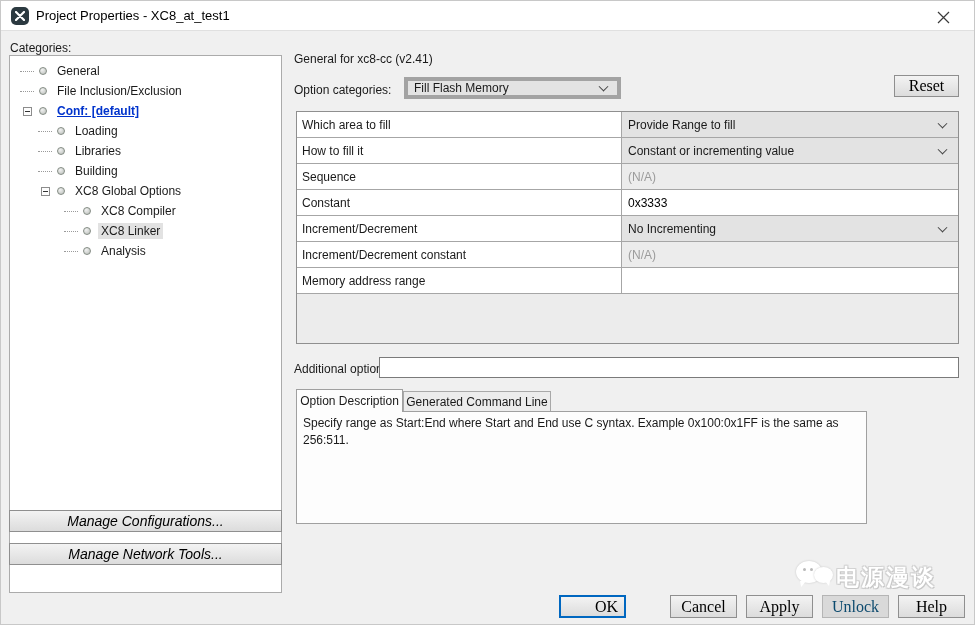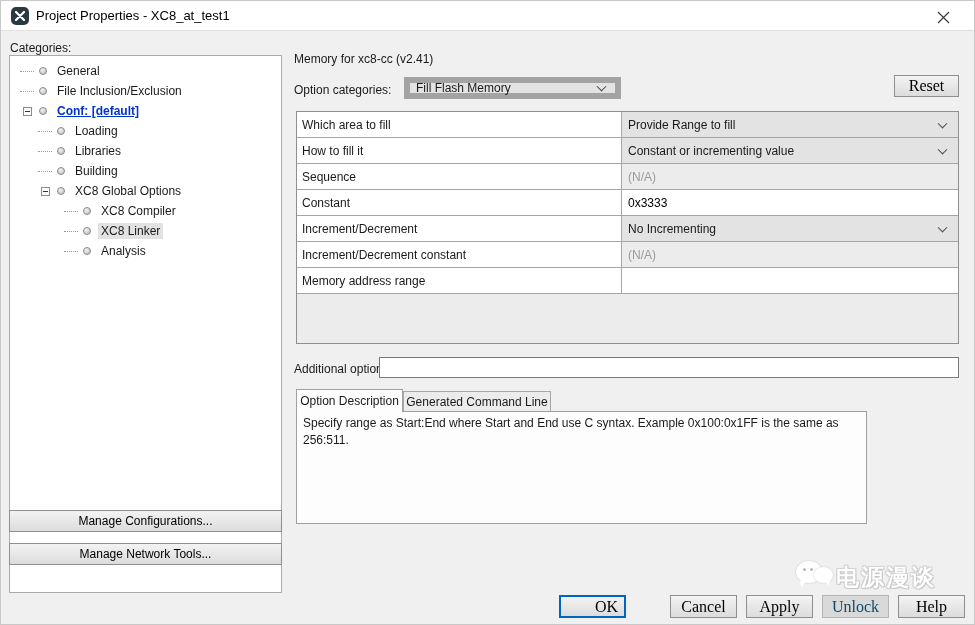--- a/index.html
+++ b/index.html
@@ -23,28 +23,28 @@
   .tree-row.lv1 { padding-left:28px; }
   .tree-row.lv2 { padding-left:54px; }
   .dotline { width:14px; border-top:1px dotted #9a9a9a; flex:0 0 auto; }
   .expander { width:9px; height:9px; margin:0 2px 0 3px; background:#fdfdfd; border:1px solid #8c8c8c; position:relative; flex:0 0 auto; }
   .expander::after { content:""; position:absolute; left:1px; right:1px; top:3px; border-top:1px solid #333; }
   .node-icon { width:8px; height:8px; border-radius:50%; margin:0 7px 0 5px; border:1px solid #848c84; background:radial-gradient(circle at 35% 30%, #f2f2f2, #b8bdb8); flex:0 0 auto; }
   .tree-label { padding:1px 3px; }
   .tree-label.conf { color:#0033cc; font-weight:bold; text-decoration:underline; }
   .tree-row.selected .tree-label { background:#e2e2e2; }
 
-  .side-btn { position:absolute; left:8px; width:273px; height:22px; background:linear-gradient(#f3f3f3,#dcdcdc); border:1px solid #8f8f8f; font-family:"Liberation Sans",sans-serif; font-size:12px; color:#000; text-align:center; cursor:pointer; }
+  .side-btn { position:absolute; left:8px; width:273px; height:22px; background:linear-gradient(#f3f3f3,#dcdcdc); border:1px solid #8f8f8f; font-family:"Liberation Sans",sans-serif; font-size:14px; color:#000; text-align:center; cursor:pointer;font-style:italic; }
   .side-btn.b1 { top:509px; }
   .side-btn.b2 { top:542px; }
 
   
   .opts-heading { position:absolute; left:293px; top:51px; }
   .optcat-label { position:absolute; left:293px; top:82px; }
-  .combo { background:#e3e3e3; border:6px solid #a3a3a3; display:flex; align-items:center; position:relative; padding-left:6px; cursor:pointer; }
+  .combo { background:#e3e3e3; border:4px solid #a3a3a3; display:flex; align-items:center; position:relative; padding-left:6px; cursor:pointer; }
   .combo .chev { position:absolute; right:10px; top:50%; width:7px; height:7px; border-left:1.3px solid #444; border-bottom:1.3px solid #444; transform:translateY(-70%) rotate(-45deg); }
   .optcat-combo { position:absolute; left:403px; top:76px; width:217px; height:22px; }
   .btn { background:linear-gradient(#f3f3f3,#dcdcdc); border:1px solid #8f8f8f; font-family:Liberation Serif, serif; font-size:16px; color:#000; cursor:pointer; }
   .reset-btn { position:absolute; left:893px; top:74px; width:65px; height:22px; }
 
   
   .opt-table { position:absolute; left:295px; top:110px; width:663px; height:233px; border:1px solid #8f8f8f; background:#ececec; }
   .trow { display:flex; height:26px; border-bottom:1px solid #a6a6a6; background:#fff; }
   .tcell-label { width:325px; background:#ffffff; border-right:1px solid #a6a6a6; display:flex; align-items:center; padding-left:5px; }
   .tcell-value { flex:1; display:flex; align-items:center; position:relative; }
@@ -153,21 +153,21 @@
     <div class="tree-row lv2">
       <span class="dotline"></span>
       <span class="node-icon"></span>
       <span class="tree-label">Analysis</span>
     </div>
   </div>
 
   <button class="side-btn b1">Manage Configurations...</button>
   <button class="side-btn b2">Manage Network Tools...</button>
 
-  <div class="opts-heading">Memory for xc8-cc (v2.41)</div>
+  <div class="opts-heading">General for xc8-cc (v2.41)</div>
   <div class="optcat-label">Option categories:</div>
   <div class="combo optcat-combo">
     <span>Fill Flash Memory</span>
     <span class="chev"></span>
   </div>
   <button class="btn reset-btn">Reset</button>
 
   <div class="opt-table">
     <div class="trow">
       <div class="tcell-label">Which area to fill</div>

